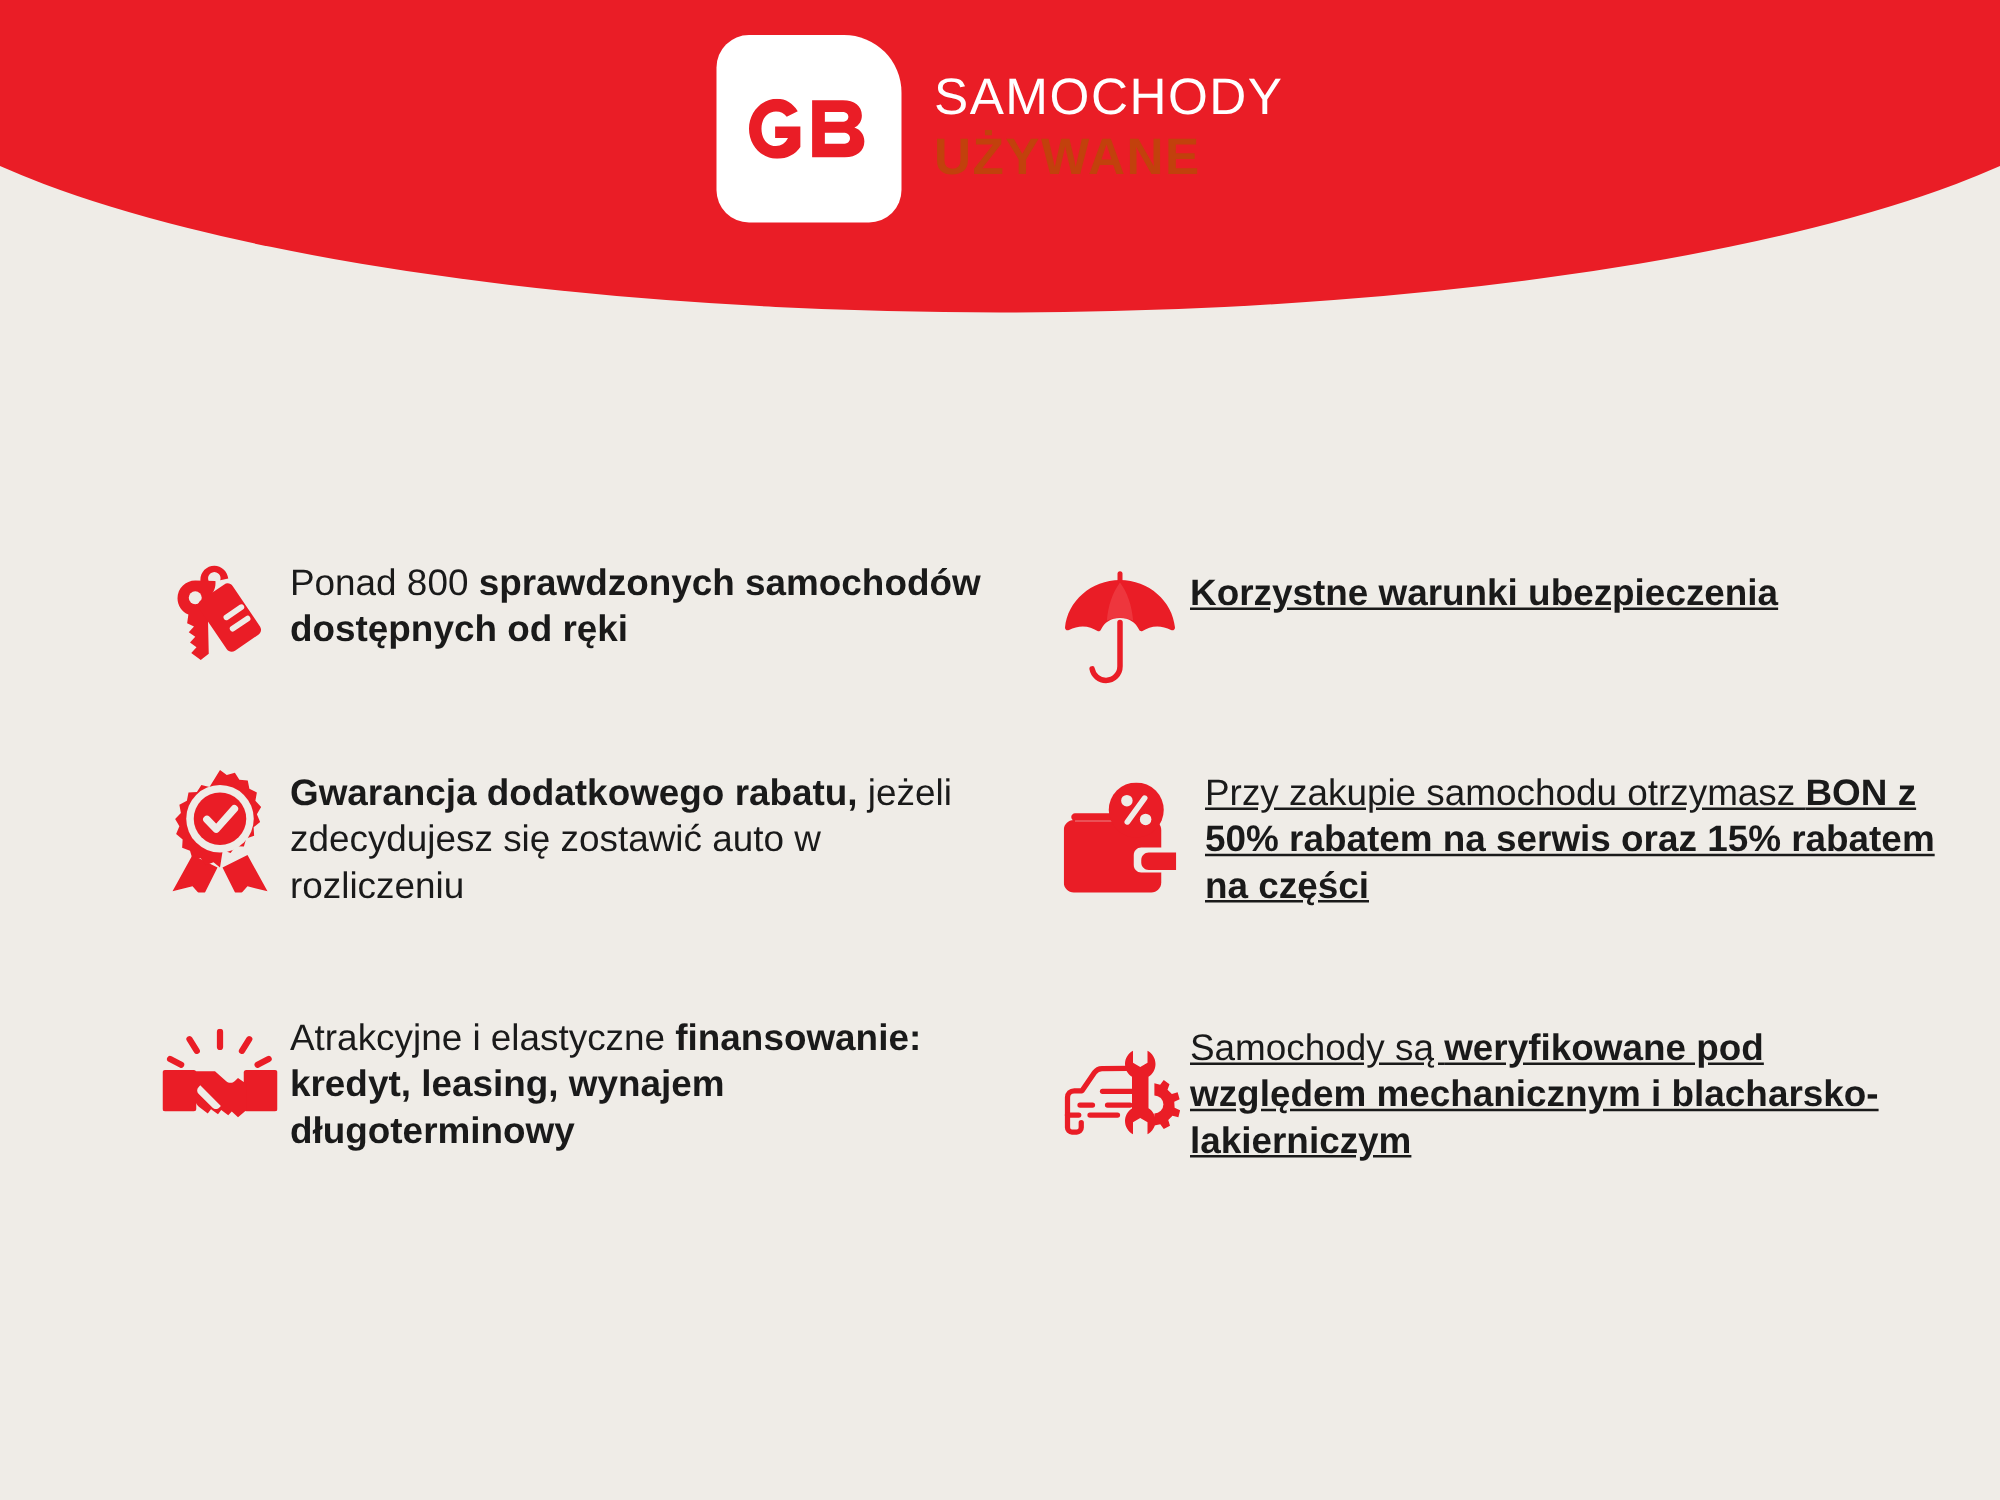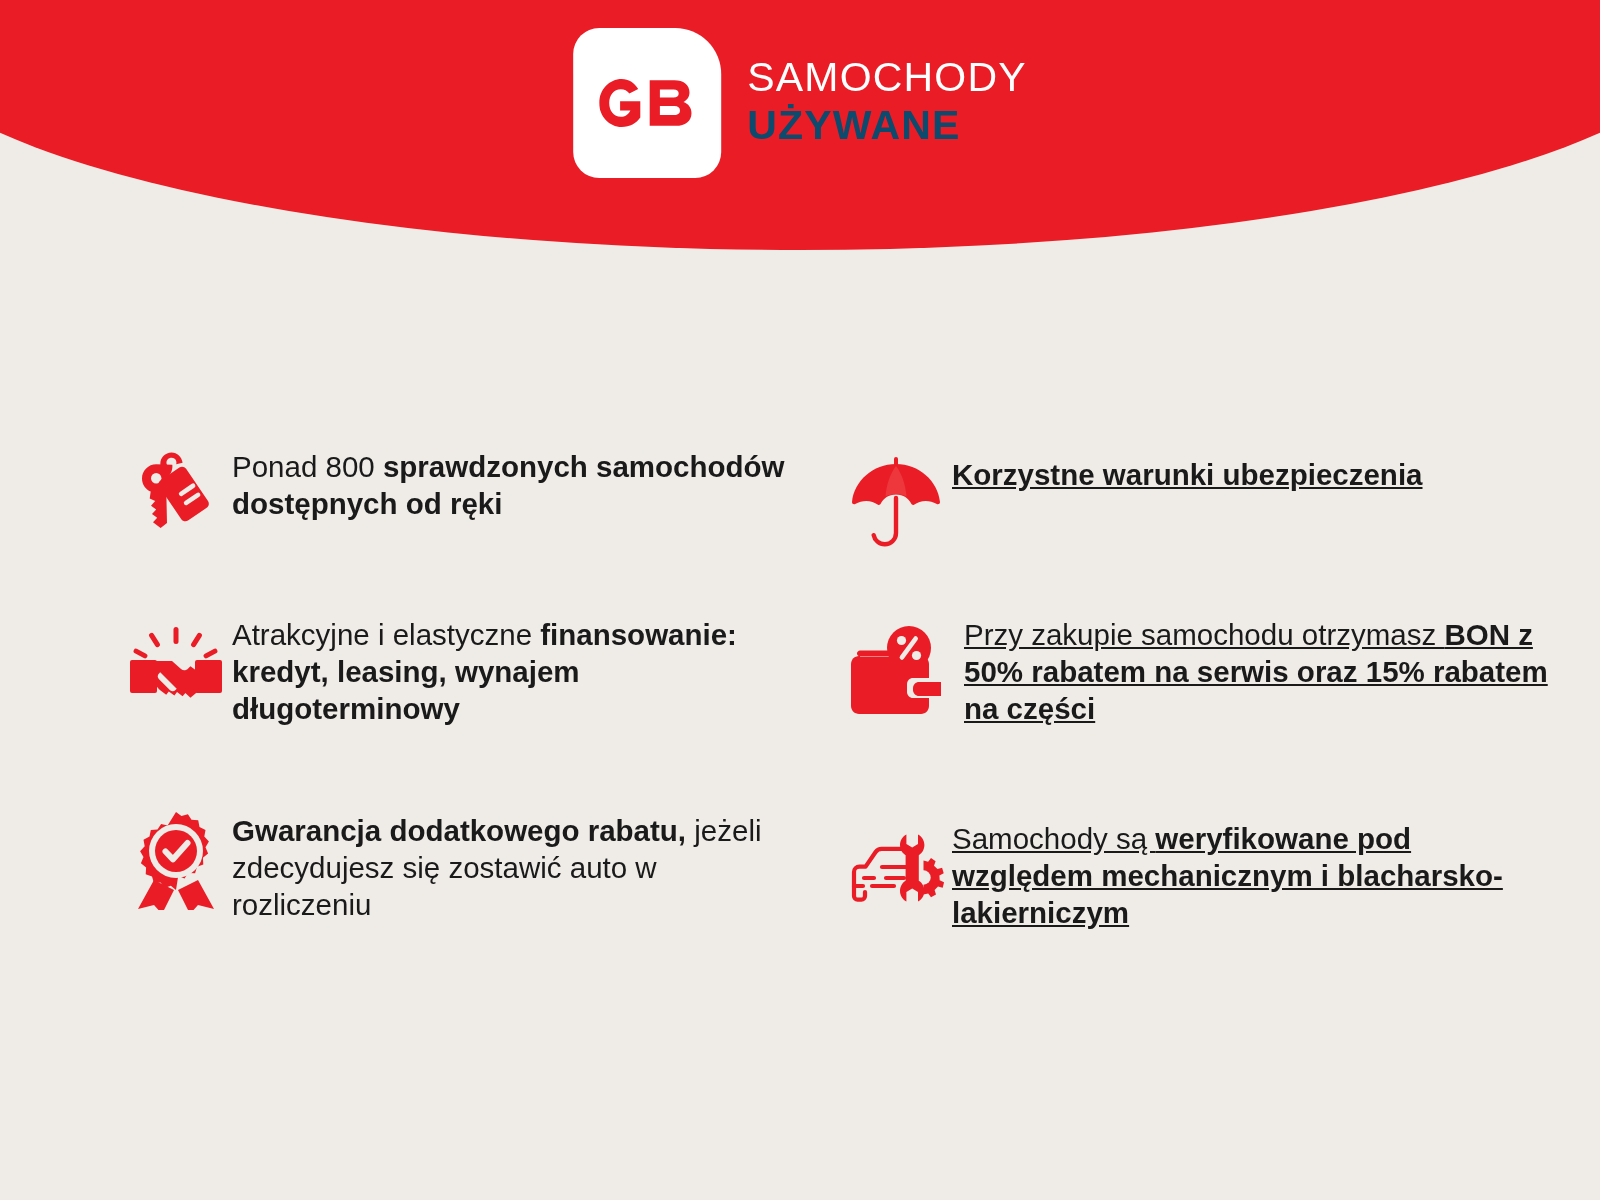--- a/index.html
+++ b/index.html
@@ -65,21 +65,21 @@
     padding-bottom: 4px;
   }
   .brand-line1 {
     color: #ffffff;
     font-size: 41px;
     font-weight: 400;
     letter-spacing: 1.2px;
     margin-bottom: 7px;
   }
   .brand-line2 {
-    color: #0c4a6e;
+    color: #c2410c;
     font-size: 41px;
     font-weight: 700;
     letter-spacing: 1.2px;
   }
 
   
   .features {
     position: absolute;
     left: 0;
     top: 440px;
@@ -93,21 +93,21 @@
   .col {
     display: flex;
     flex-direction: column;
   }
   .col-left  > .feature:nth-child(1) { margin-top: 0px;   min-height: 168px; }
   .col-left  > .feature:nth-child(2) { margin-top: 0px;   min-height: 196px; }
   .col-left  > .feature:nth-child(3) { margin-top: 0px; }
 
   .col-right > .feature:nth-child(1) { margin-top: 8px;   min-height: 160px; }
   .col-right > .feature:nth-child(2) { margin-top: 0px;   min-height: 204px; gap: 12px; }
-  .col-right > .feature:nth-child(3) { margin-top: 0px; }
+  .col-right > .feature:nth-child(3) { margin-top: 0px; align-items: center; }
 
   .feature {
     display: flex;
     align-items: flex-start;
     gap: 0;
   }
 
   .feature-icon {
     width: 112px;
     min-width: 112px;
@@ -181,20 +181,39 @@
               <rect x="49.6" y="48.6" width="19" height="4.6" rx="2.3" fill="#efece7" transform="rotate(-34 59.1 50.9)"></rect>
             </g>
           </svg>
         </div>
         <div class="feature-text">
           <span>Ponad 800 </span><b>sprawdzonych samochodów dostępnych od ręki</b>
         </div>
       </div>
 
       <div class="feature">
+        <div class="feature-icon fx-rosette">
+          <svg width="88" height="100" viewBox="0 0 88 100" aria-hidden="true">
+            <g fill="#ea1d26">
+
+              <path d="M22 70 6 99l16-4 8 9 12-24-20-10zM66 70l16 29-16-4-8 9-12-24 20-10z"></path>
+
+              <path d="M44 2l5.4 3.9 6.5-1.7 3.6 5.6 6.7.5 1.3 6.6 6 3.1-1.2 6.6 4.6 4.9-3.4 5.8 2.6 6.2-5.2 4.3.4 6.7-6.3 2.3-1.9 6.4-6.7-.3-3.9 5.5-6.3-2.3L44 80l-5.2-4.2-6.3 2.3-3.9-5.5-6.7.3-1.9-6.4-6.3-2.3.4-6.7-5.2-4.3 2.6-6.2-3.4-5.8 4.6-4.9-1.2-6.6 6-3.1 1.3-6.6 6.7-.5 3.6-5.6 6.5 1.7L44 2z"></path>
+              <circle cx="44" cy="41" r="27" fill="#efece7"></circle>
+              <circle cx="44" cy="41" r="21" fill="#ea1d26"></circle>
+              <path d="M33.5 41.5l7.5 7.8L55.5 33" stroke="#efece7" stroke-width="6" stroke-linecap="round" stroke-linejoin="round" fill="none"></path>
+            </g>
+          </svg>
+        </div>
+        <div class="feature-text">
+          <b>Gwarancja dodatkowego rabatu,</b><span> jeżeli zdecydujesz się zostawić auto w rozliczeniu</span>
+        </div>
+      </div>
+
+      <div class="feature">
         <div class="feature-icon fx-hand">
           <svg width="92" height="86" viewBox="0 0 92 86" aria-hidden="true">
             <g fill="#ea1d26">
 
               <rect x="43.5" y="0" width="5" height="17" rx="2.5"></rect>
               <rect x="22" y="5" width="5" height="16" rx="2.5" transform="rotate(-32 24.5 13)"></rect>
               <rect x="64" y="5" width="5" height="16" rx="2.5" transform="rotate(32 66.5 13)"></rect>
               <rect x="8" y="19" width="5" height="15" rx="2.5" transform="rotate(-62 10.5 26.5)"></rect>
               <rect x="78" y="19" width="5" height="15" rx="2.5" transform="rotate(62 80.5 26.5)"></rect>
 
@@ -205,39 +224,20 @@
               <path d="M26 34h16l9 8c2 1.8 5 1.7 6.9-.2l2.5-2.5 6.6 4.6v21.4l-6.6 5.4-5-4.6-2.8 3.1-5.6-4.2-2.6 3.4-5.6-4-2.6 3.4-6.3-4.8c-2-1.5-3.9-3.9-3.9-6.9V34z"></path>
               <path d="M29 46.5c-1.6 1.4-1.7 3.9-.2 5.4l11.3 11.3c1.5 1.5 3.9 1.4 5.4-.2l1.2-1.3-16.5-16.5-1.2 1.3z" fill="#efece7"></path>
             </g>
           </svg>
         </div>
         <div class="feature-text">
           <span>Atrakcyjne i elastyczne </span><b>finansowanie: kredyt, leasing, wynajem długoterminowy</b>
         </div>
       </div>
 
-      <div class="feature">
-        <div class="feature-icon fx-rosette">
-          <svg width="88" height="100" viewBox="0 0 88 100" aria-hidden="true">
-            <g fill="#ea1d26">
-
-              <path d="M22 70 6 99l16-4 8 9 12-24-20-10zM66 70l16 29-16-4-8 9-12-24 20-10z"></path>
-
-              <path d="M44 2l5.4 3.9 6.5-1.7 3.6 5.6 6.7.5 1.3 6.6 6 3.1-1.2 6.6 4.6 4.9-3.4 5.8 2.6 6.2-5.2 4.3.4 6.7-6.3 2.3-1.9 6.4-6.7-.3-3.9 5.5-6.3-2.3L44 80l-5.2-4.2-6.3 2.3-3.9-5.5-6.7.3-1.9-6.4-6.3-2.3.4-6.7-5.2-4.3 2.6-6.2-3.4-5.8 4.6-4.9-1.2-6.6 6-3.1 1.3-6.6 6.7-.5 3.6-5.6 6.5 1.7L44 2z"></path>
-              <circle cx="44" cy="41" r="27" fill="#efece7"></circle>
-              <circle cx="44" cy="41" r="21" fill="#ea1d26"></circle>
-              <path d="M33.5 41.5l7.5 7.8L55.5 33" stroke="#efece7" stroke-width="6" stroke-linecap="round" stroke-linejoin="round" fill="none"></path>
-            </g>
-          </svg>
-        </div>
-        <div class="feature-text">
-          <b>Gwarancja dodatkowego rabatu,</b><span> jeżeli zdecydujesz się zostawić auto w rozliczeniu</span>
-        </div>
-      </div>
-
     </div>
 
     <div class="col col-right">
 
       <div class="feature">
         <div class="feature-icon fx-umbr">
           <svg width="92" height="96" viewBox="0 0 92 96" aria-hidden="true">
             <g fill="#ea1d26">
 
               <rect x="44" y="5" width="4" height="12" rx="2"></rect>

